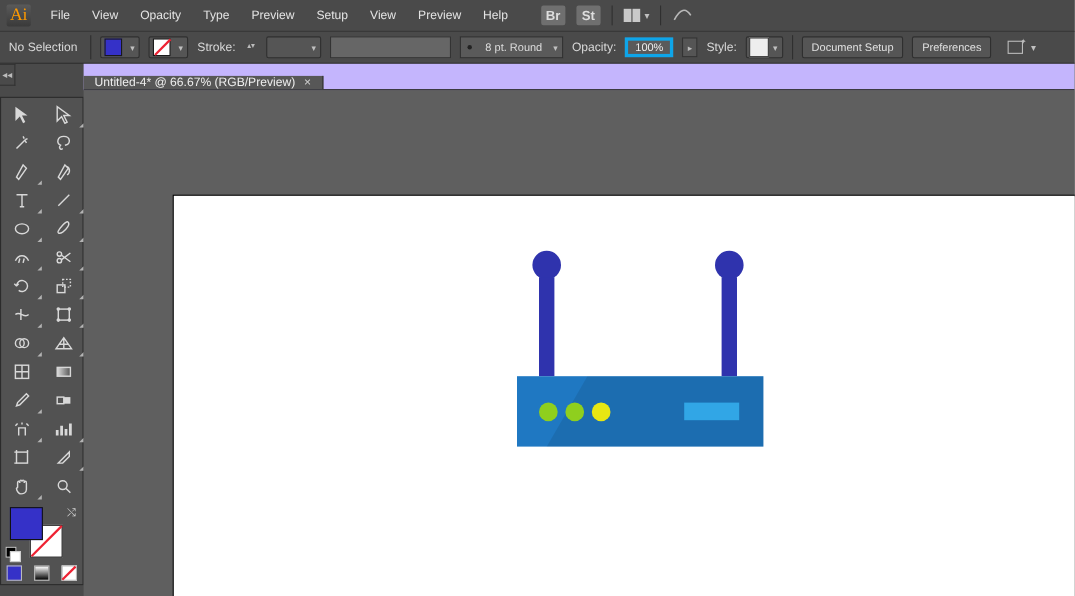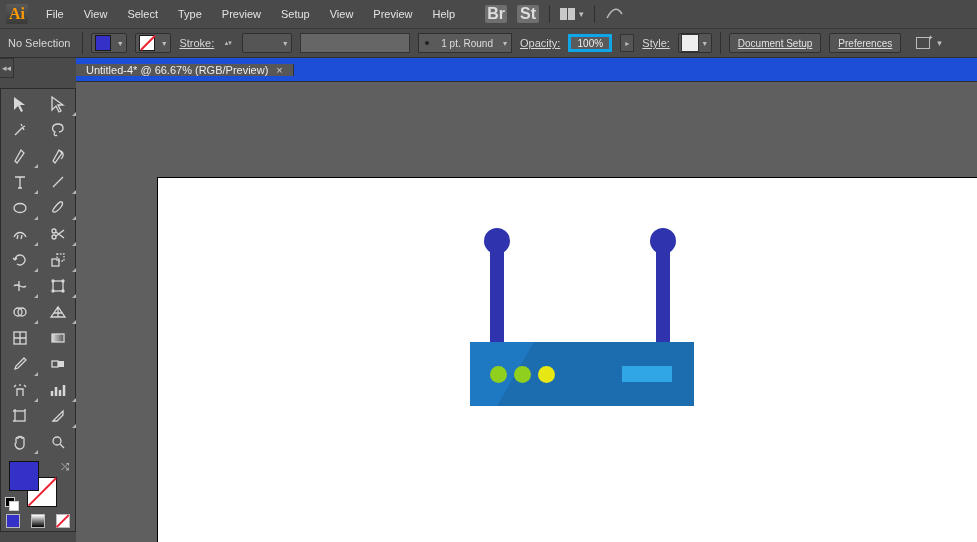--- a/index.html
+++ b/index.html
@@ -14,33 +14,33 @@
 
 
 .menubar {
   height: 28px; background: #4a4a4a;
   display: flex; align-items: center;
   padding-left: 6px; gap: 0;
 }
 .app-logo {
   width: 22px; height: 20px;
   display:flex; align-items:center; justify-content:center;
-  font-family: Georgia, serif; font-weight:700; font-size:16px;
+  font-family: Georgia, serif; font-weight:400; font-size:16px;
   background: linear-gradient(#5a5a5a,#3a3a3a);
   color: #ff9a00; border-radius:2px;
   margin-right: 8px;
 }
 .menu-item {
   padding: 5px 10px; color:#e4e4e4; cursor:default;
 }
 .menubar-right { display:flex; align-items:center; gap:10px; margin-left: 20px; }
 .sq-btn {
   width:22px; height:18px;
   background:#6f6f6f; color:#ddd;
-  font-size:16px; font-weight:700;
+  font-size:12px; font-weight:700;
   display:flex;align-items:center;justify-content:center;
   border-radius:2px;
 }
 .arrange-icon { display:flex; gap:1px; }
 .arrange-icon span { width:7px; height:12px; background:#c9c9c9; }
 .chev { font-size:9px; color:#c0c0c0; margin-left:4px;}
 
 
 .controlbar {
   height: 30px; background: #4a4a4a;
@@ -55,48 +55,48 @@
   display:flex; align-items:center; border-radius:2px;
 }
 .swatch-box {
   width:22px; height:18px; position:relative; display:flex;align-items:center;justify-content:center;
 }
 .fill-sw { width:16px;height:16px;background:#3531c8;border:1px solid #1a1a1a; }
 .stroke-sw { width:16px;height:16px;background:transparent;border:1px solid #1a1a1a;position:relative;}
 .stroke-sw:after{content:"";position:absolute;inset:0;background:#fff;}
 .stroke-sw:before{content:"";position:absolute;width:140%;height:2px;background:#e23;left:-20%;top:50%;transform:translateY(-50%) rotate(-45deg);z-index:2;}
 .dd-caret { width:12px; text-align:center; font-size:8px;color:#c0c0c0; }
-.lbl { color:#d8d8d8; font-size:11px;text-decoration:underline; }
+.lbl { color:#d8d8d8; font-size:11px; }
 .stepper { width:12px;display:flex;flex-direction:column;line-height:6px;font-size:7px;color:#bbb;text-align:center;}
 .combo { width:50px; }
 .brush-prev { width:110px;height:20px;background:#666;border:1px solid #333;}
 .var-width {
   display:flex;align-items:center;height:20px;border:1px solid #2f2f2f;
   background:#5a5a5a;
 }
 .var-dot{width:16px;display:flex;justify-content:center;}
 .var-dot span{width:4px;height:4px;border-radius:50%;background:#222;}
 .var-text{padding:0 6px;font-size:10px;color:#ddd;}
 .opa-field{width:44px;text-align:center;background:#5a5a5a;color:#eee;border:3px solid #0ea5e9;height:18px;font-size:10px;}
 .arrow-btn{width:14px;height:18px;background:#555;border:1px solid #333;font-size:8px;color:#bbb;display:flex;align-items:center;justify-content:center;}
 .gfx-sw { width:18px;height:18px;background:#eee;border:1px solid #333; }
 .btn {
   height:20px;background:#555;border:1px solid #2f2f2f;color:#e0e0e0;
   font-size:10px;padding:0 8px;border-radius:2px;
-  display:flex;align-items:center;text-decoration:underline;
+  display:flex;align-items:center;
 }
 .align-px { display:flex;align-items:center;gap:2px;margin-left:6px;}
 .align-sym{width:16px;height:14px;position:relative;}
 .align-sym:before{content:"";position:absolute;width:12px;height:10px;border:1px solid #bbb;top:1px;left:1px;}
 .align-sym:after{content:"✦";position:absolute;font-size:7px;color:#bbb;right:-2px;top:-2px;}
 
 
 .tabbar {
-  height: 24px; background:#1d4ed8;
-  display:flex; align-items:center;
+  height: 24px; background:#c4b5fd;
+  display:flex; align-items:flex-end;
   border-bottom: 1px solid #2e2e2e;
   margin-left: 76px;
 }
 .tab {
   display:flex; align-items:center; gap:8px;
   background: #575757;
   padding: 0 10px; font-size:11px; color:#ededed;
   border-right:1px solid #333;
 }
 .tab .x { font-size:11px; color:#cfcfcf; }
@@ -180,21 +180,21 @@
 .router .port{position:absolute;right:22px;top:24px;width:50px;height:16px;background:#31a6e6;z-index:2;}
 
 </style>
 </head>
 <body>
 
 <div class="menubar">
   <div class="app-logo">Ai</div>
   <div class="menu-item">File</div>
   <div class="menu-item">View</div>
-  <div class="menu-item">Select</div>
+  <div class="menu-item">Opacity</div>
   <div class="menu-item">Type</div>
   <div class="menu-item">Preview</div>
   <div class="menu-item">Setup</div>
   <div class="menu-item">View</div>
   <div class="menu-item">Preview</div>
   <div class="menu-item">Help</div>
 
   <div class="menubar-right">
     <div class="sq-btn">Br</div>
     <div class="sq-btn">St</div>
@@ -238,21 +238,21 @@
     <span style="flex:1;padding:0 4px;"></span>
     <span class="dd-caret">▾</span>
   </div>
 
   <div class="brush-prev"></div>
 
   <div class="var-width">
     <span class="var-dot">
         <span></span>
       </span>
-    <span class="var-text">1 pt. Round</span>
+    <span class="var-text">8 pt. Round</span>
     <span class="dd-caret">▾</span>
   </div>
 
   <span class="lbl">Opacity:</span>
   <input class="opa-field" value="100%" style="">
   <span class="arrow-btn">▸</span>
 
   <span class="lbl">Style:</span>
   <div class="well" style="padding-left:2px;">
     <span class="gfx-sw"></span>

